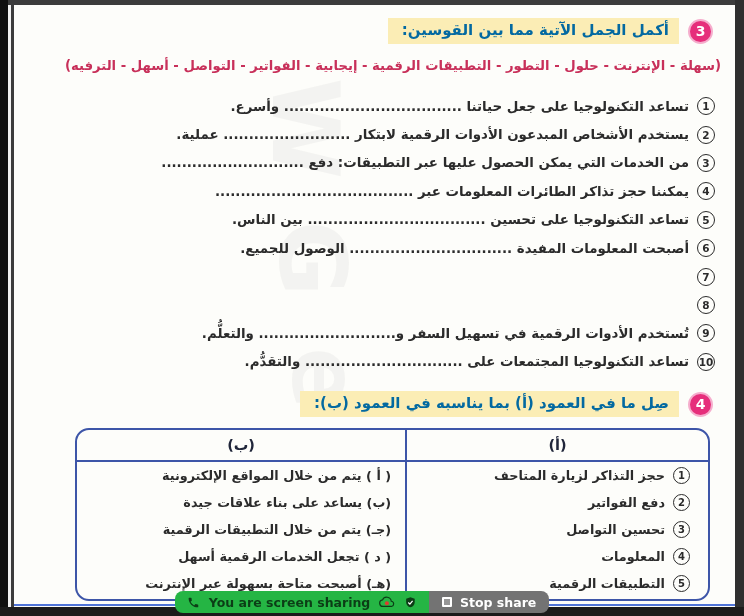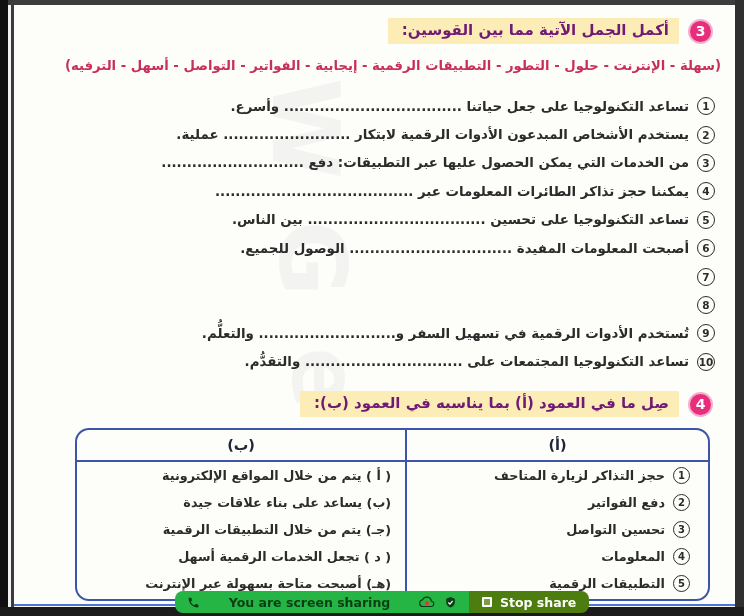--- a/index.html
+++ b/index.html
@@ -37,21 +37,21 @@
   .sec-header.h3 { top:13px; right:22px; }
   .sec-header.h4 { top:386px; right:22px; }
   .badge {
     flex:none; width:25px; height:25px; border-radius:50%;
     background:#e62e7b; border:2px solid #f5aecd;
     color:#fff; display:flex; align-items:center; justify-content:center;
     font-size:14px; font-weight:bold;
   }
   .hl {
     background:#fbedb5; padding:3px 10px 5px 14px;
-    font-size:15px; font-weight:bold; color:#701a75; white-space:nowrap;
+    font-size:15px; font-weight:bold; color:#0369a1; white-space:nowrap;
   }
 
   .wordbank {
     position:absolute; top:53px; right:14px; left:8px;
     direction:rtl; text-align:right;
     color:#c8305a; font-weight:bold; font-size:13.2px; white-space:nowrap;
   }
 
   .sentences { position:absolute; top:87px; right:20px; left:10px; }
   .sentence {
@@ -80,25 +80,25 @@
     height:27px; display:flex; direction:rtl; align-items:center; gap:8px;
     padding:0 18px; font-weight:bold; font-size:12.8px; white-space:nowrap;
   }
   .mt-col-b .mt-cell { padding:4px 14px; }
   .num-circle.small { width:17px; height:17px; font-size:10px; }
 
   
   .share-bar { position:absolute; left:175px; top:591px; height:22px; display:flex; z-index:9; }
   .share-green {
     background:#25b544; border-radius:8px 0 0 8px;
-    display:flex; align-items:center; gap:9px; padding:0 12px; width:294px;
+    display:flex; align-items:center; gap:9px; padding:0 12px; width:254px;
   }
   .share-msg { flex:1; text-align:center; color:#0c3d16; font-weight:bold; font-size:12.5px; white-space:nowrap; }
   .share-red {
-    background:#4d7c0f; border-radius:0 8px 8px 0;
+    background:#737373; border-radius:0 8px 8px 0;
     color:#fff; display:flex; align-items:center; gap:8px; padding:0 13px;
     font-weight:bold; font-size:12.5px; white-space:nowrap; cursor:pointer;
   }
   .stop-square { width:10px; height:10px; border:2px solid #fff; background:rgba(255,255,255,.25); border-radius:1px; }
   .ic { display:block; }
 </style>
 </head>
 <body>
 
 <div class="frame-top"></div>

